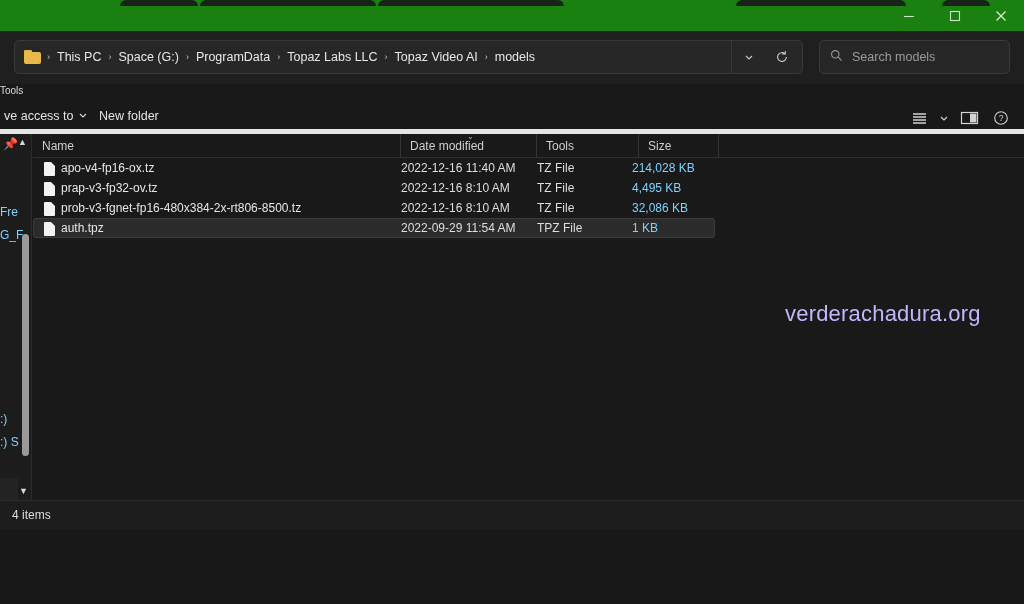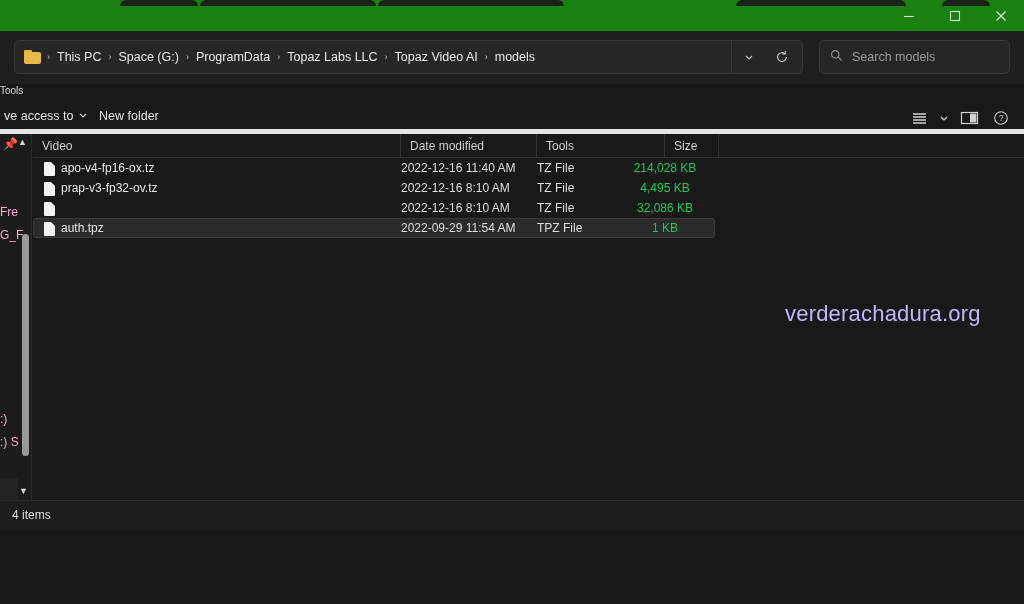--- a/index.html
+++ b/index.html
@@ -242,21 +242,21 @@
   }
   .nav-uparrow {
     position: absolute;
     left: 18px; top: 3px;
     color: #d8d8d8;
     font-size: 9px;
   }
   .nav-frag {
     position: absolute;
     left: 0;
-    color: #f9a8d4;
+    color: #7dd3fc;
     font-size: 12px;
     white-space: nowrap;
   }
   .nav-frag.f0 { top: 71px; }
   .nav-frag.f1 { top: 94px; }
   .nav-frag.f2 { top: 278px; }
   .nav-frag.f3 { top: 301px; }
 
   .nav-scrollbar {
     position: absolute;
@@ -329,21 +329,21 @@
   .cell {
     position: absolute;
     font-size: 12px;
     color: #e6e6e6;
     white-space: nowrap;
     overflow: hidden;
   }
   .cell.name { left: 27px; }
   .cell.date { left: 367px; color: #dedede; }
   .cell.type { left: 503px; color: #dedede; }
-  .cell.size { left: 573px; width: 116px; text-align: center; color: #22c55e; }
+  .cell.size { left: 598px; width: 116px; text-align: left; color: #7dd3fc; }
 
   .file-icon {
     position: absolute;
     left: 10px; top: 3px;
     width: 11px; height: 14px;
     background: #f2f2f2;
     border-radius: 1px;
   }
   .file-icon::after {
     content: "";
@@ -524,30 +524,30 @@
     <span class="nav-frag f3">:) S</span>
     <div class="nav-scrollbar"></div>
     <span class="nav-downarrow">▼</span>
     <div class="nav-bottomblock"></div>
   </div>
 
   <div class="content">
 
     <div class="colheaders">
       <div class="colh first" style="left:0; width:367px;">
-        <span>Video</span>
+        <span>Name</span>
       </div>
       <div class="colh" style="left:367px; width:136px;">
         <span class="sort-marker" style="left:66px; top:-1px;">⌄</span>
         <span>Date modified</span>
       </div>
       <div class="colh" style="left:503px; width:94px;">
         <span>Tools</span>
       </div>
-      <div class="colh" style="left:631px; width:88px;">
+      <div class="colh" style="left:605px; width:88px;">
         <span>Size</span>
       </div>
       <div class="colh" style="left:685px; width:1px; padding:0;"></div>
     </div>
 
     <div class="rows">
 
       <div class="row" style="">
         <span class="file-icon"></span>
         <span class="cell name">apo-v4-fp16-ox.tz</span>
@@ -559,20 +559,21 @@
       <div class="row">
         <span class="file-icon"></span>
         <span class="cell name">prap-v3-fp32-ov.tz</span>
         <span class="cell date">2022-12-16 8:10 AM</span>
         <span class="cell type">TZ File</span>
         <span class="cell size">4,495 KB</span>
       </div>
 
       <div class="row">
         <span class="file-icon"></span>
+        <span class="cell name">prob-v3-fgnet-fp16-480x384-2x-rt806-8500.tz</span>
         <span class="cell date">2022-12-16 8:10 AM</span>
         <span class="cell type">TZ File</span>
         <span class="cell size">32,086 KB</span>
       </div>
 
       <div class="row selected" style="width:682px;">
         <span class="file-icon"></span>
         <span class="cell name">auth.tpz</span>
         <span class="cell date">2022-09-29 11:54 AM</span>
         <span class="cell type">TPZ File</span>

